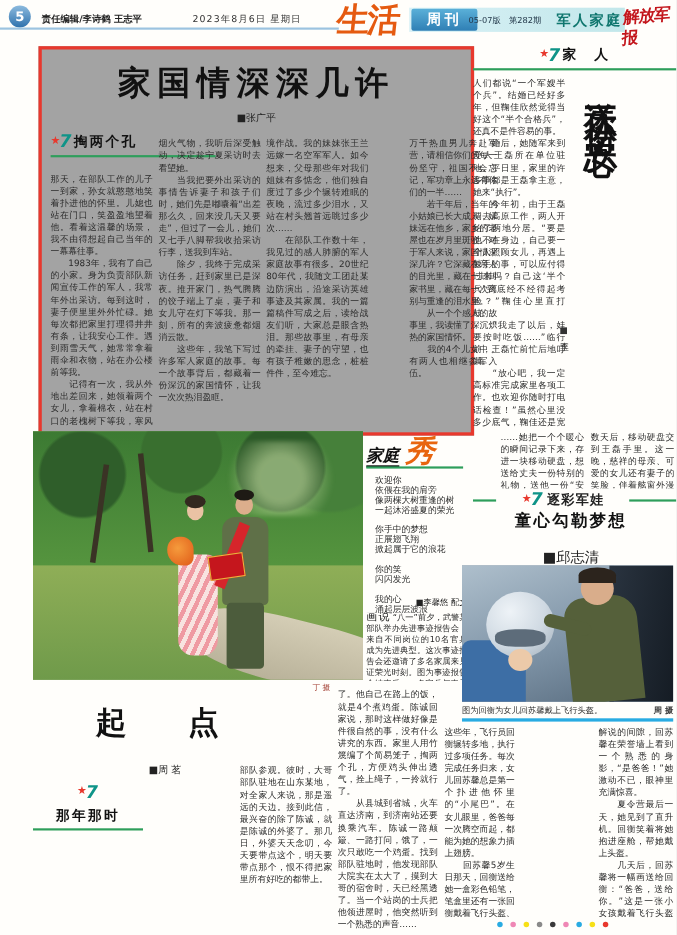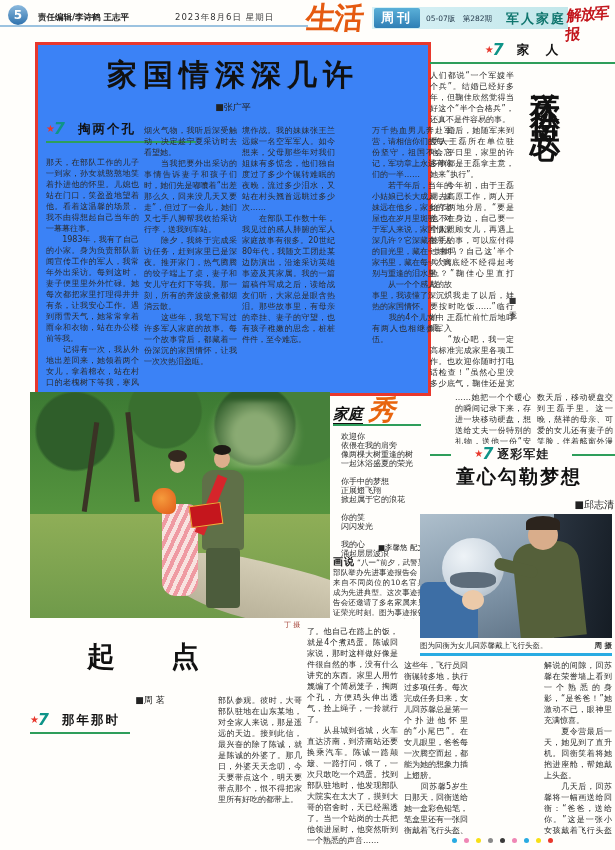--- a/index.html
+++ b/index.html
@@ -9,39 +9,39 @@
   
   .pagenum{left:8px;top:5px;width:20px;height:20px;border-radius:50%;
            background:linear-gradient(#8cbade,#2f72ad);color:#fff;font-size:12px;font-weight:bold;
            display:flex;align-items:center;justify-content:center;}
   .editors{left:38px;top:12px;font-size:8.5px;font-weight:bold;color:#222;}
   .hdate{left:175px;top:12px;font-size:8.5px;color:#333;letter-spacing:1px;}
   .hline{left:0;top:25px;width:308px;height:2px;background:#9cc3e0;}
   .mastband{left:372px;top:7px;width:196px;height:22px;background:linear-gradient(90deg,#d9f1f6,#c2e7ea);}
   .mastmain{left:306px;top:-2px;font-size:30px;font-weight:900;color:#e55a10;
             font-family:"DejaVu Serif",serif;transform:skewX(-6deg);letter-spacing:-2px;}
-  .mastsub{left:374px;top:8px;width:46px;height:20px;background:linear-gradient(#5ab0d8,#2f7fb5);
+  .mastsub{left:374px;top:8px;width:60px;height:20px;background:linear-gradient(#5ab0d8,#2f7fb5);
            color:#fff;font-size:13px;font-weight:bold;display:flex;align-items:center;justify-content:center;
            letter-spacing:3px;border-radius:2px;}
   .edition{left:426px;top:14px;font-size:7.5px;color:#23384a;}
   .hsection{left:506px;top:10px;font-size:13px;font-weight:900;color:#0f766e;letter-spacing:2px;}
   .nlogo{left:566px;top:5px;font-size:15px;font-weight:900;color:#c3161c;
          font-family:"DejaVu Serif",serif;transform:rotate(-4deg) skewX(-8deg);letter-spacing:-1px;}
   
   .bodytxt{font-size:8px;line-height:11px;text-align:justify;color:#2b2b2b;
            white-space:pre-line;overflow:hidden;}
-  .marker{display:flex;align-items:center;gap:12px;border-bottom:2px solid #2e9e5b;padding-bottom:3px;}
+  .marker{display:flex;align-items:center;gap:1px;border-bottom:2px solid #2e9e5b;padding-bottom:3px;}
   .marker .mtext{font-size:12.5px;font-weight:900;color:#111;letter-spacing:2px;}
   .mark-icon{position:relative;width:20px;height:17px;flex:0 0 20px;}
   .mark-icon::after{content:"7";position:absolute;right:1px;top:-2px;color:#0f9488;
                     font-weight:900;font-style:italic;font-size:16px;}
   .mark-icon::before{content:"★";position:absolute;left:0;top:2px;color:#e8382d;font-size:10px;z-index:2;}
   .byline{font-size:9px;color:#222;text-align:center;}
   
-  .leadbox{left:35px;top:42px;width:390px;height:348px;border:3px solid #e8382d;background:#3b82f6;}
+  .leadbox{left:35px;top:42px;width:390px;height:348px;border:3px solid #e8382d;background:#a3a3a3;}
   .leadtitle{left:0;top:10px;width:100%;text-align:center;font-size:30px;font-weight:900;
              font-family:"DejaVu Serif",serif;letter-spacing:6px;color:#111;}
   .leadauthor{left:0;top:56px;width:100%;}
   .leadmark{left:8px;top:76px;width:150px;}
   
   .fammark{left:430px;top:42px;width:185px;justify-content:center;display:flex;}
   .vtitle{left:524px;top:70px;height:290px;writing-mode:vertical-rl;font-size:30px;font-weight:900;
           font-family:"DejaVu Serif",serif;letter-spacing:6px;color:#111;}
   .vauthor{left:506px;top:296px;writing-mode:vertical-rl;font-size:8px;color:#333;}
   
@@ -72,34 +72,34 @@
   .photocredit{font-size:7px;color:#a03a2e;}
   
   .fsmark{left:333px;top:392px;width:92px;}
   .fs-prefix{font-size:15px;font-weight:900;font-style:italic;color:#111;border-bottom:2px solid #111;}
   .fs-accent{font-size:27px;font-weight:900;font-style:italic;color:#e8650f;font-family:"DejaVu Serif",serif;}
   .fsrule{left:333px;top:424px;width:88px;height:2px;background:#2e9e5b;}
   .poem{left:341px;top:432px;width:84px;font-size:8px;line-height:9px;white-space:pre-line;color:#2b2b2b;}
   .poemcredit{left:341px;top:543px;width:84px;font-size:7.5px;text-align:right;color:#222;}
   .huashuo{left:333px;top:557px;width:92px;height:62px;font-size:7.5px;line-height:10px;
            text-align:justify;overflow:hidden;color:#2b2b2b;}
-  .hs-label{font-weight:700;font-size:10px;letter-spacing:1px;color:#111;margin-right:2px;}
+  .hs-label{font-weight:400;font-size:10px;letter-spacing:1px;color:#111;margin-right:2px;}
   
   .qtitle{left:40px;top:638px;width:220px;text-align:center;font-size:28px;font-weight:900;
           font-family:"DejaVu Serif",serif;letter-spacing:14px;color:#111;}
   .qauthor{left:40px;top:694px;width:220px;}
-  .qmark{left:30px;top:712px;width:100px;}
+  .qmark{left:30px;top:712px;width:100px;flex-direction:column;}
   
   .jmarkwrap{left:430px;top:446px;width:185px;display:flex;align-items:center;gap:23px;}
   .jline{height:2px;background:#2e9e5b;flex:1;}
   .jmark{display:flex;align-items:center;gap:3px;}
   .jmark .mtext{font-size:12px;font-weight:900;letter-spacing:1px;}
-  .jtitle{left:424px;top:464px;width:190px;text-align:center;font-size:19px;font-weight:900;
+  .jtitle{left:424px;top:464px;width:190px;text-align:center;font-size:15px;font-weight:900;
           font-family:"DejaVu Serif",serif;letter-spacing:2px;color:#111;}
-  .jauthor{left:424px;top:498px;width:190px;font-size:10px;text-align:right;}
+  .jauthor{left:424px;top:498px;width:190px;font-size:13px;text-align:center;}
   .cockpit{left:420px;top:514px;width:192px;height:124px;overflow:hidden;background:#7e93a6;}
   .ck-bg{left:0;top:0;width:72%;height:100%;background:linear-gradient(160deg,#aebfcc,#7e93a6 60%,#5d7184);}
   .ck-frame{right:0;top:0;width:30%;height:100%;background:linear-gradient(100deg,#2a3440,#151c24);}
   .ck-seat{left:0;bottom:0;width:30%;height:45%;background:#3d6ea5;border-radius:8px 8px 0 0;}
   .ck-helmet{left:22px;top:24px;width:62px;height:60px;border-radius:50%;
      background:radial-gradient(circle at 35% 30%,#eef3f7,#cfd9e2 55%,#9fadb9);}
   .ck-visor{left:30px;top:58px;width:46px;height:16px;border-radius:40%;background:#5d6c7a;}
   .ck-face{left:42px;top:76px;width:22px;height:20px;border-radius:50%;background:#eccaa9;}
   .ck-pilot{left:96px;top:28px;width:66px;height:96px;border-radius:18px 22px 0 0;background:#55603a;
             transform:rotate(-6deg);}

